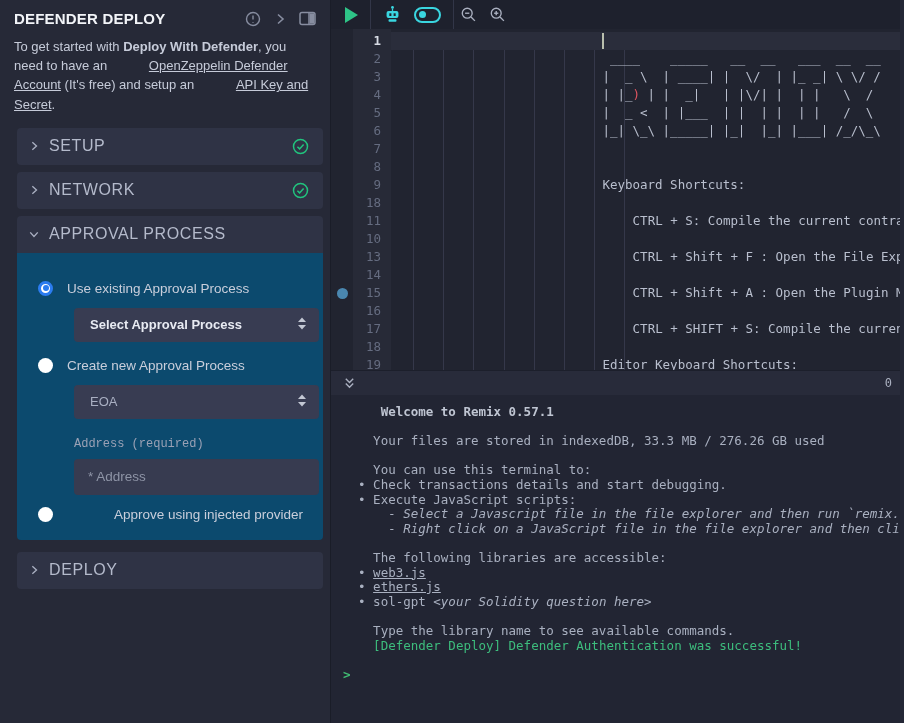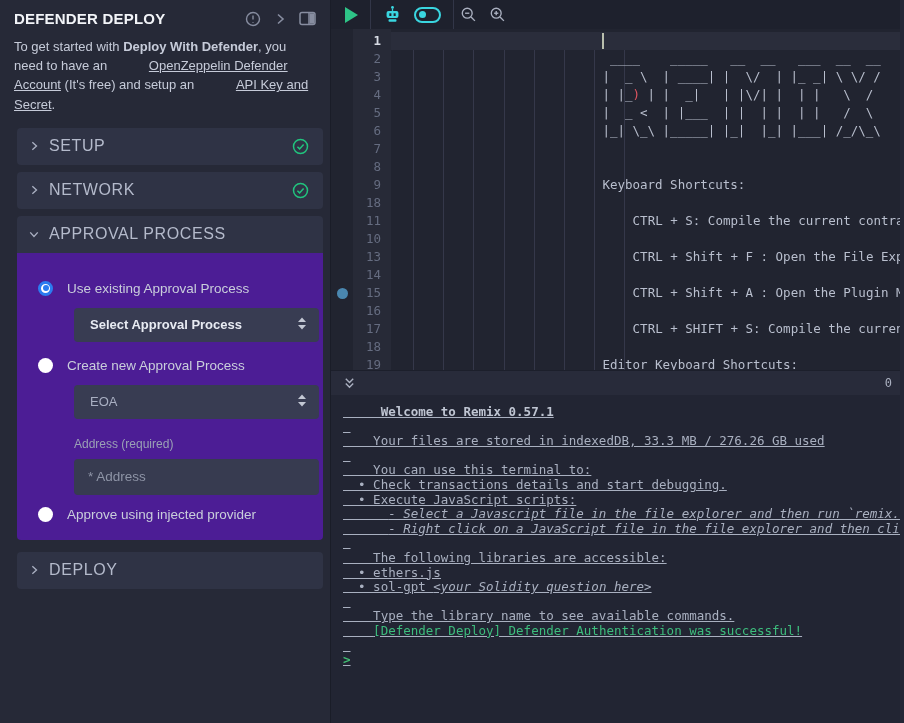--- a/index.html
+++ b/index.html
@@ -15,36 +15,36 @@
   .sb-header-icons svg { display:block; }
   .sb-intro { margin:6px 14px 14px 14px; font-size:13px; line-height:1.48; color:#c6cbd9; }
   .sb-intro a { color:#c6cbd9; text-decoration:underline; cursor:pointer;margin-left:38px; }
   .accordion { margin:0 7px 0 17px; }
   .acc-row { background:#2f3345; border-radius:4px; height:37px; display:flex; align-items:center;
     padding:0 14px 0 12px; margin-bottom:7px; cursor:pointer; }
   .acc-row.expanded { border-radius:4px 4px 0 0; margin-bottom:0; }
   .acc-chev { color:#aab0c2; margin-right:10px; display:flex; }
   .acc-label { color:#b4bacb; font-size:16px; letter-spacing:.6px; flex:1; }
   .acc-check { display:flex; }
-  .acc-body { background:#4c1d95; border-radius:0 0 4px 4px; padding:14px 20px 18px 21px; margin-bottom:12px; }
+  .acc-body { background:#0c4a6e; border-radius:0 0 4px 4px; padding:14px 20px 18px 21px; margin-bottom:12px; }
   .radio-row { display:flex; align-items:center; gap:14px; cursor:pointer; }
   .radio { width:15px; height:15px; border-radius:50%; background:#ffffff; flex:0 0 15px; position:relative; }
   .radio.on { border:3px solid #2b7cf0; }
   .radio.on::after { content:""; position:absolute; inset:1.5px; border-radius:50%; background:#2b7cf0; }
   .radio-label { color:#c9cedb; font-size:13.5px; }
   .select-box { margin:12px 0 0 36px; width:245px; height:34px; background:#383c52; border-radius:4px;
     display:flex; align-items:center; justify-content:space-between; padding:0 12px 0 16px; cursor:pointer; }
   .select-box .sel-text { font-size:13px; }
   .sel-strong { color:#e8ebf3; font-weight:bold; }
   .sel-dim { color:#a9afc2; }
-  .field-label { margin:18px 0 0 36px; font-size:12px; color:#9aa1b5; }
+  .field-label { margin:18px 0 0 36px; font-size:12px; color:#9aa1b5;font-family:Liberation Mono, monospace; }
   .text-input { margin:8px 0 0 36px; width:245px; height:36px; background:#373b50; border:none; border-radius:4px;
     padding:0 14px; font-size:13.5px; color:#dfe3ee; font-family:"Liberation Sans", sans-serif; }
   .text-input::placeholder { color:#8e94a6; }
-  .mt16 { margin-top:16px; } .mt12 { margin-top:12px; } .mt14 { margin-top:14px; }
+  .mt16 { margin-top:16px; } .mt12 { margin-top:12px;justify-content:space-between; } .mt14 { margin-top:14px; }
 
   
   .main { flex:1; display:flex; flex-direction:column; min-width:0; border-left:1px solid #1a1d28; }
   .toolbar { height:29px; flex:0 0 29px; background:#1e212d; display:flex; align-items:center; }
   .tb-btn { display:flex; align-items:center; justify-content:center; cursor:pointer; }
   .play-btn { width:0; height:0; border-left:13px solid #2ec487; border-top:8px solid transparent;
     border-bottom:8px solid transparent; margin:0 12px 0 14px; }
   .tb-divider { width:1px; height:29px; background:#323648; }
   .toggle { width:27px; height:16px; border:2px solid #3ad6e0; border-radius:9px; position:relative; margin:0 12px 0 8px; }
   .toggle::after { content:""; position:absolute; left:3px; top:2.5px; width:7px; height:7px; border-radius:50%; background:#3ad6e0; }
@@ -68,21 +68,21 @@
   .seg-red { color:#e05561; }
   .cursor { position:absolute; width:1.5px; height:16px; top:1px; background:#b9bfae; }
 
   
   .term-header { height:25px; flex:0 0 25px; background:#282b3a; border-top:1px solid #1c1f2b;
     display:flex; align-items:center; justify-content:space-between; padding:0 8px 0 12px; }
   .term-collapse { color:#aab0c0; display:flex; cursor:pointer; }
   .term-badge { color:#aab0c0; font-size:12px; font-family:"DejaVu Sans Mono", monospace; }
   .terminal { flex:1; background:#222533; overflow:hidden; padding:10px 0 0 12px;
     font-family:"DejaVu Sans Mono", monospace; font-size:12.5px; line-height:14.6px; color:#a9b0c0; }
-  .t-line { white-space:pre; height:14.6px;text-decoration:underline; }
+  .t-line { white-space:pre; height:14.6px; }
   .t-b { font-weight:bold; color:#bfc5d2; }
   .t-i { font-style:italic; }
   .t-u { text-decoration:underline; }
   .t-g { color:#3dbd7d; }
   .t-p { color:#41bd73; font-weight:bold; }
 </style>
 </head>
 <body>
 
 <div class="app">
@@ -289,20 +289,21 @@
         <div class="t-line">&nbsp;</div>
         <div class="t-line"><span>    Your files are stored in indexedDB, 33.3 MB / 276.26 GB used</span></div>
         <div class="t-line">&nbsp;</div>
         <div class="t-line"><span>    You can use this terminal to:</span></div>
         <div class="t-line"><span>  • Check transactions details and start debugging.</span></div>
         <div class="t-line"><span>  • Execute JavaScript scripts:</span></div>
         <div class="t-line"><span>      </span><span class="t-i">- Select a Javascript file in the file explorer and then run `remix.execute()` or `remix.exeCurrent()` in the command line interface</span></div>
         <div class="t-line"><span>      </span><span class="t-i">- Right click on a JavaScript file in the file explorer and then click `Run`</span></div>
         <div class="t-line">&nbsp;</div>
         <div class="t-line"><span>    The following libraries are accessible:</span></div>
+        <div class="t-line"><span>  • </span><span class="t-u">web3.js</span></div>
         <div class="t-line"><span>  • </span><span class="t-u">ethers.js</span></div>
         <div class="t-line"><span>  • sol-gpt </span><span class="t-i">&lt;your Solidity question here&gt;</span></div>
         <div class="t-line">&nbsp;</div>
         <div class="t-line"><span>    Type the library name to see available commands.</span></div>
         <div class="t-line"><span>    </span><span class="t-g">[Defender Deploy] Defender Authentication was successful!</span></div>
         <div class="t-line">&nbsp;</div>
         <div class="t-line"><span class="t-p">&gt;</span></div>
       </div>
   </div>
 </div>

